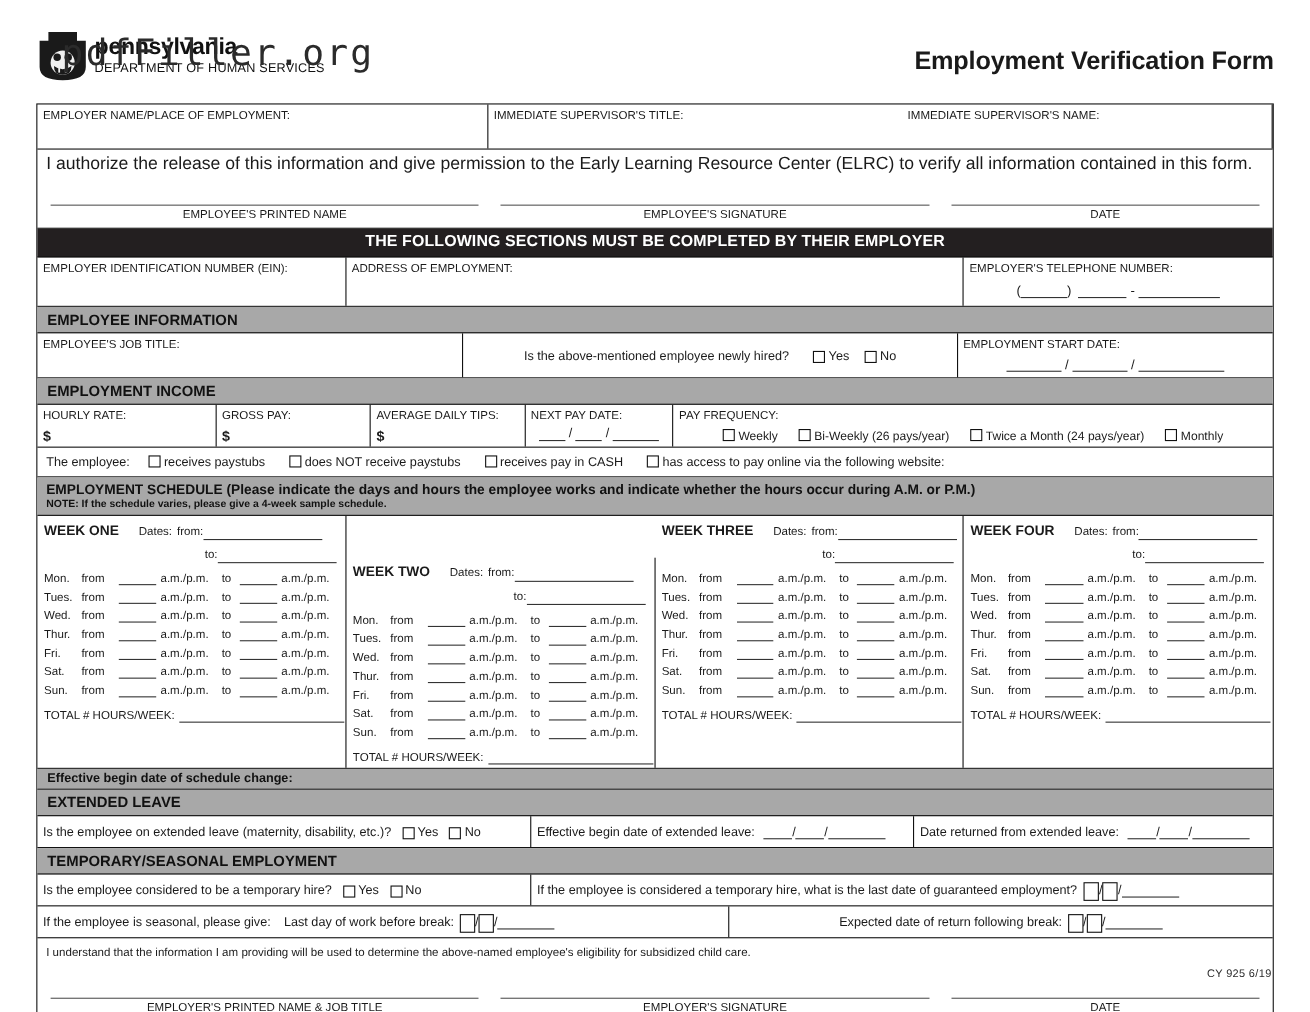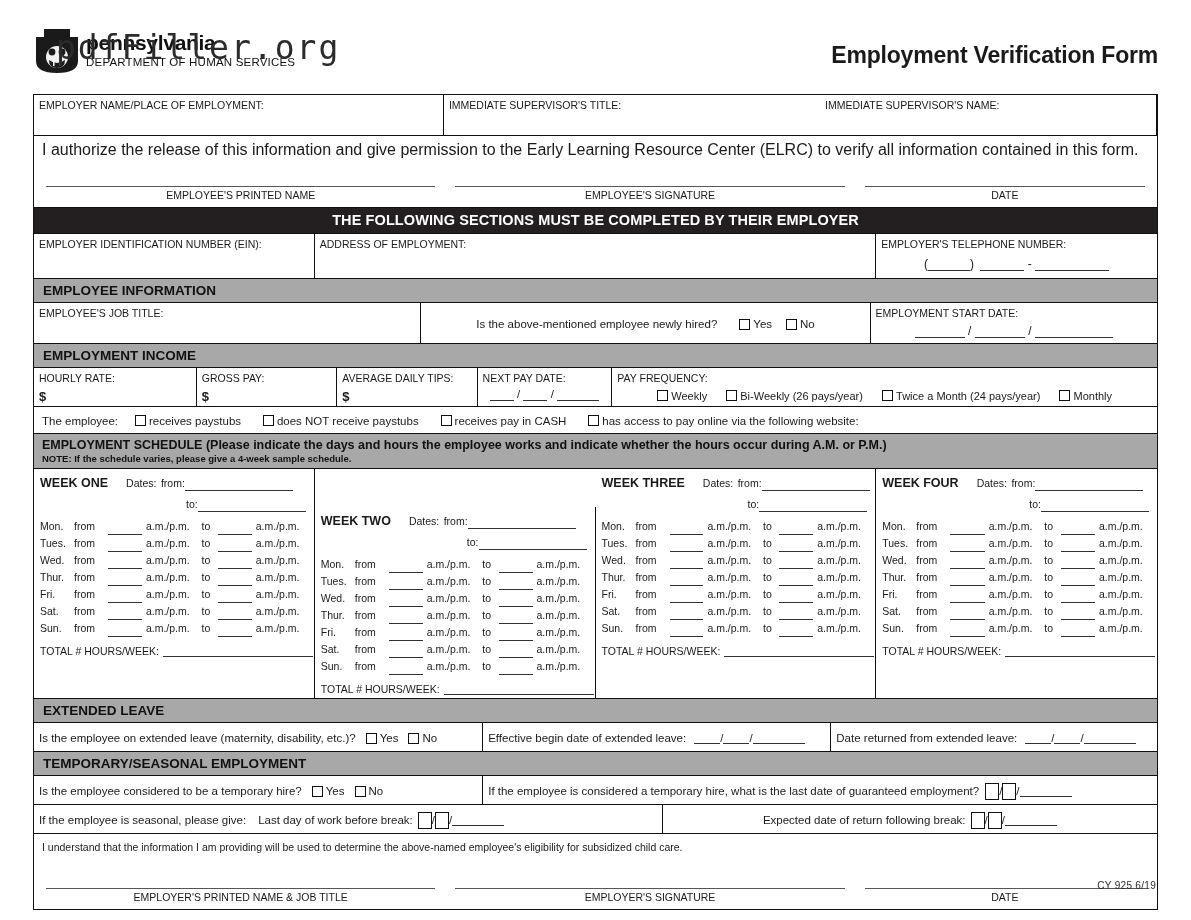--- a/index.html
+++ b/index.html
@@ -95,21 +95,21 @@
   .sigline {
     border-top: 1.3px solid #555;
     text-align: center; font-size: 10.5px; padding-top: 2px; color:#1a1a1a;
   }
 
   
   .weekcol { padding: 4px 6px 3px 6px; }
   .wk-title { font-size: 12.5px; font-weight: bold; display:inline-block; }
   .wk-dates { font-size: 10.5px; }
   .day-row {
-    display: flex; align-items: flex-end; font-size: 10.5px;
+    display: flex; align-items: center; font-size: 10.5px;
     line-height: 17px; white-space: nowrap;
   }
   .day-name { width: 34px; flex: none; }
   .day-from { width: 30px; flex: none; }
   .day-to  { width: 16px; flex:none; text-align:center;}
   .ampm { width: 52px; flex:none; }
   .total { font-size: 10.5px; margin-top: 8px; white-space: nowrap; }
 
   .footer-code {
     position: absolute; right: 35px; top: 880px;
@@ -545,20 +545,21 @@
             <span class="ul" style="width:56px;margin:0 4px"></span>
             <span class="ampm">a.m./p.m.</span>
             <span class="day-to">to</span>
             <span class="ul" style="width:56px;margin:0 4px"></span>
             <span class="ampm">a.m./p.m.</span>
           </div>
           <div class="total"><span>TOTAL # HOURS/WEEK:</span><span class="ul" style="width:150px;margin-left:4px"></span></div>
         </div>
       </div>
 
+    <div class="bandgray-sm bb">Effective begin date of schedule change:</div>
 
     <div class="bandgray bb">EXTENDED LEAVE</div>
 
     <div class="row bb">
       <div class="cell br" style="width:40%;height:28px;display:flex;align-items:center">
         <span class="lbl" style="font-size:11.5px">Is the employee on extended leave (maternity, disability, etc.)?</span>
         <span style="display:inline-block;width:10px"></span>
         <span class="cb"></span>
           <span class="lbl" style="font-size:11.5px">Yes</span>
         <span style="display:inline-block;width:10px"></span>

